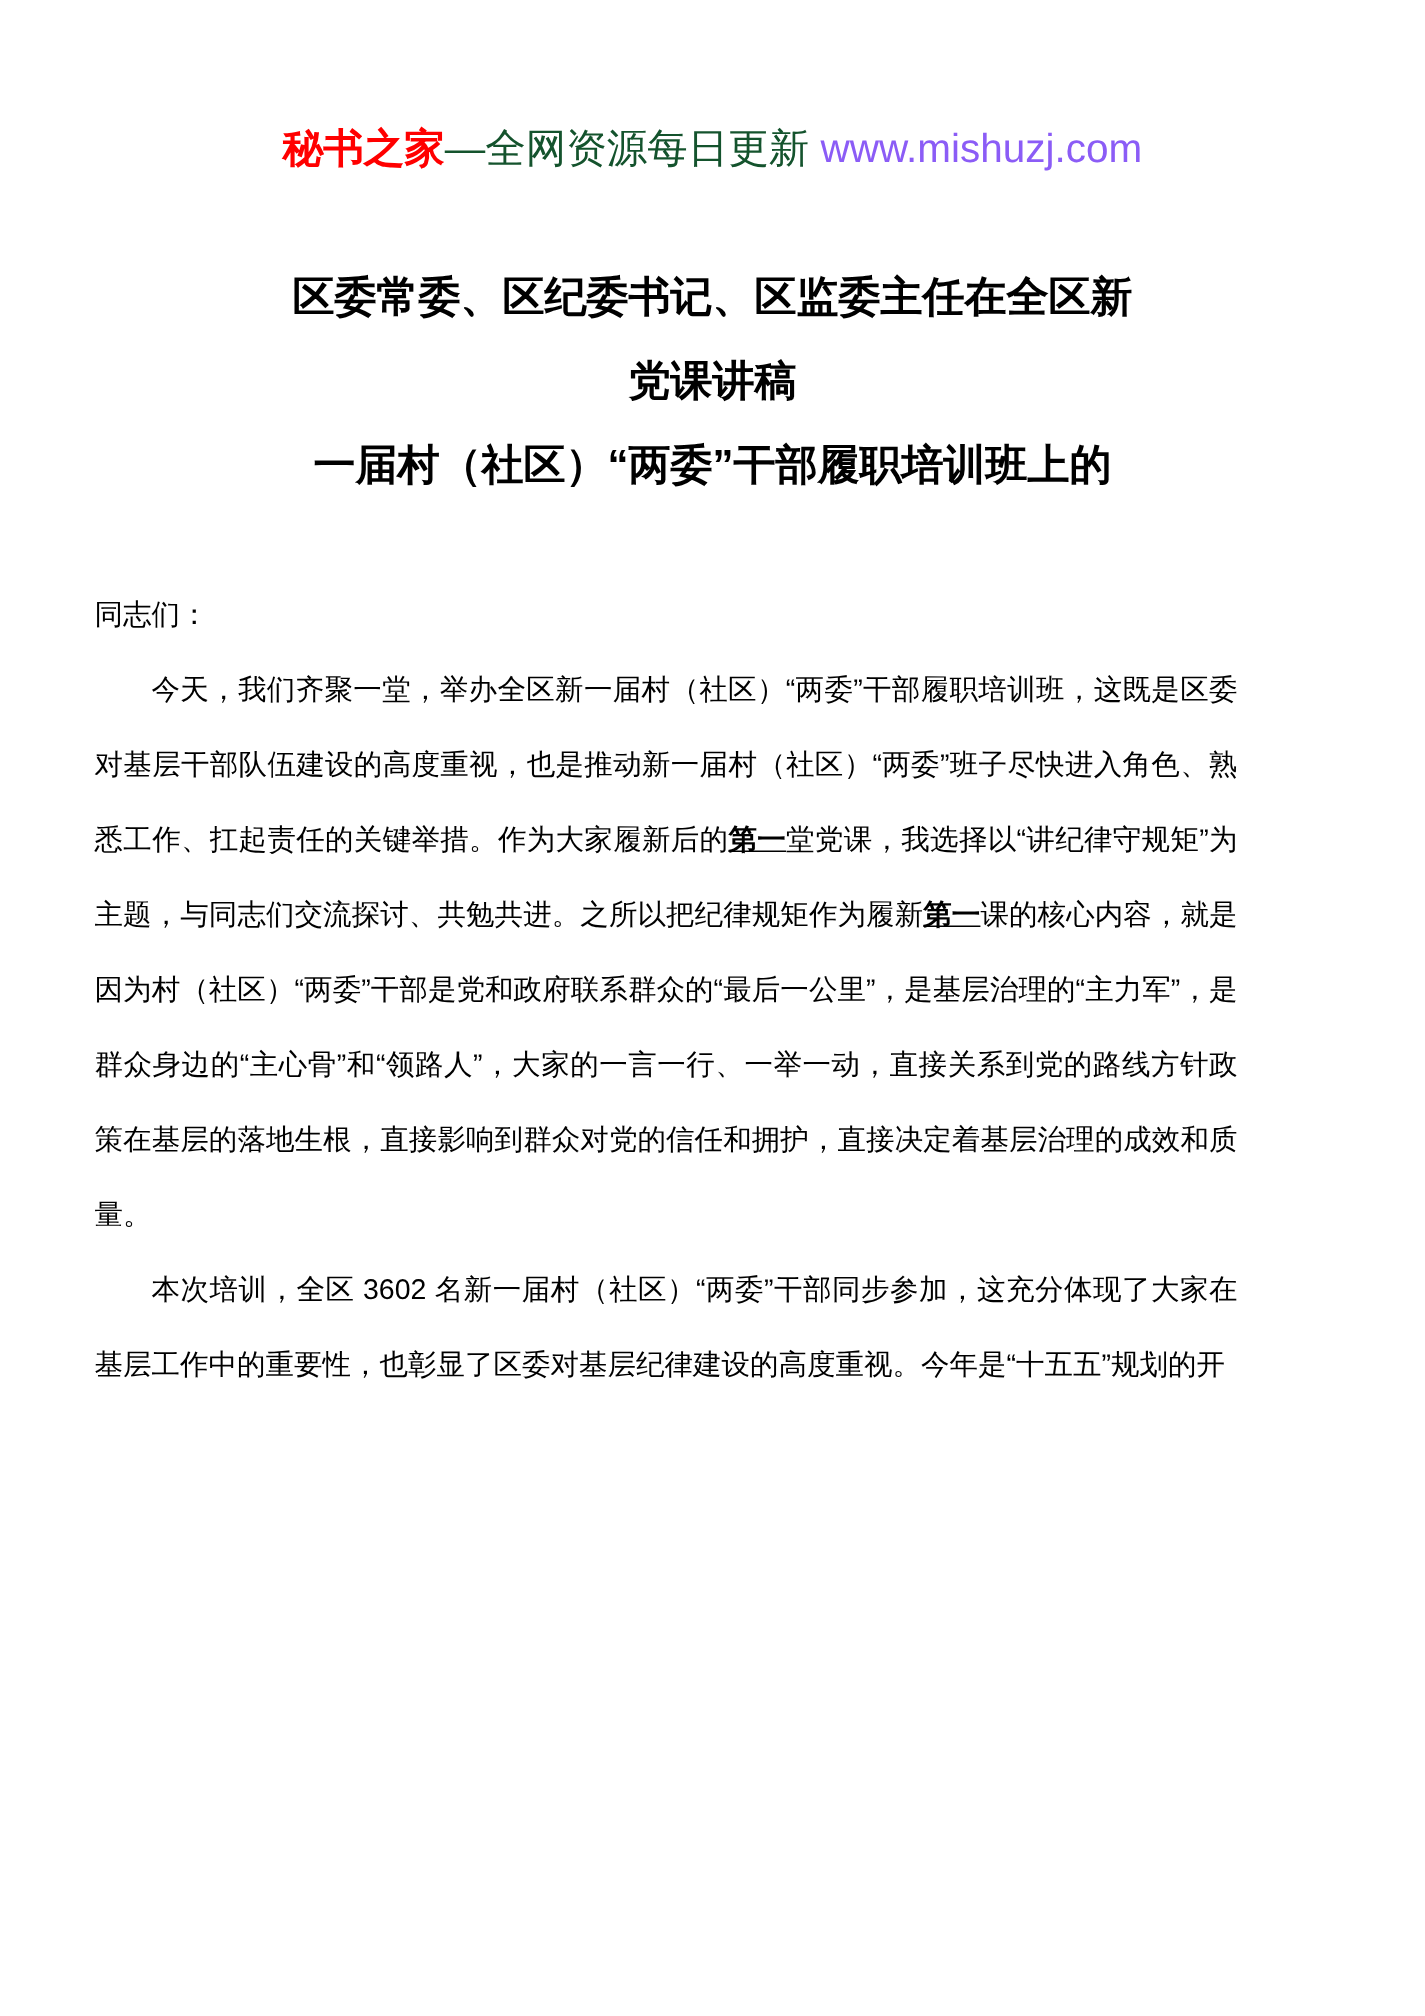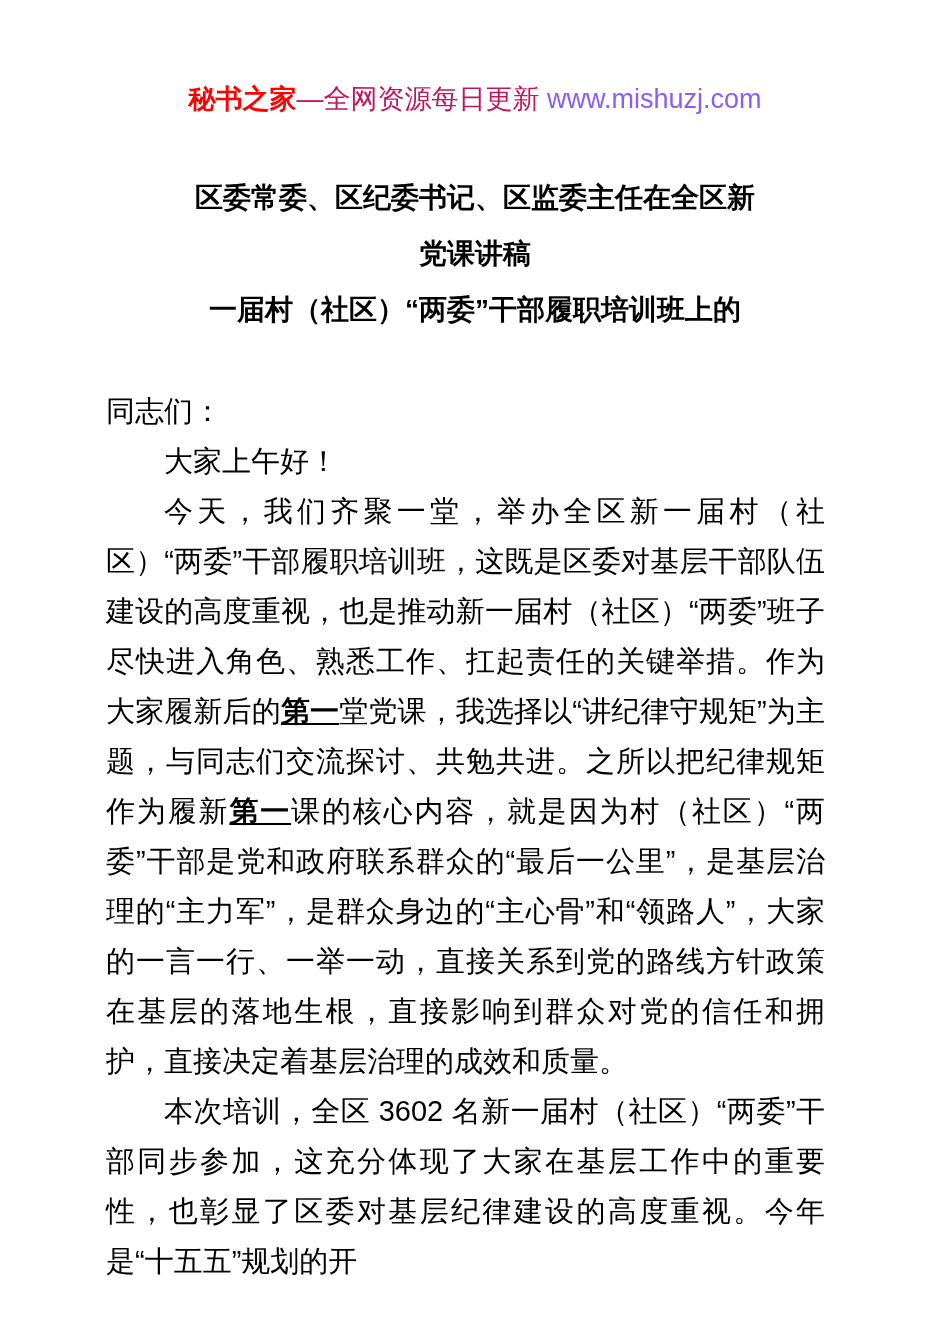--- a/index.html
+++ b/index.html
@@ -22,44 +22,43 @@
   .brand { font-weight: bold; }
   .url { cursor: pointer; }
   .doc-title {
     margin: 50px 122px 0 122px;
     font-size: 28px;
     line-height: 56px;
     font-weight: bold;
     text-align: center;
   }
   .doc-body {
-    margin: 48px 125px 0 106px;
-    font-size: 29px;
+    margin: 48px 125px 0 63px;
+    font-size: 19px;
     line-height: 50px;
     text-align: justify;
     text-justify: inter-ideograph;
   }
   .doc-body p { margin: 0; padding: 0; }
   .doc-body p.indent { text-indent: 2em; }
   .run-bold { font-weight: bold; text-decoration: underline; }
   .run-serif { font-family: Liberation Sans, sans-serif; }
 </style>
 </head>
 <body>
 
 <div class="page">
 
-  <div class="site-header"><span class="brand" style="color: rgb(255, 0, 0); text-align: center;">秘书之家</span><span class="tagline" style="color: #be185d;">—全网资源每日更新 </span><span class="url" style="color: #8b5cf6;">www.mishuzj.com</span></div>
+  <div class="site-header"><span class="brand" style="color: rgb(255, 0, 0); text-align: center;">秘书之家</span><span class="tagline" style="color: #14532d;">—全网资源每日更新 </span><span class="url" style="color: #8b5cf6;">www.mishuzj.com</span></div>
 
   <h1 class="doc-title">
       <div>区委常委、区纪委书记、区监委主任在全区新</div>
       <div>党课讲稿</div>
       <div>一届村（社区）“两委”干部履职培训班上的</div>
     </h1>
 
   <div class="doc-body">
       <p class=""><span>同志们：</span></p>
-      <p class="indent"><span>大家上午好！</span></p>
       <p class="indent"><span>今天，我们齐聚一堂，举办全区新一届村（社区）“两委”干部履职培训班，这既是区委对基层干部队伍建设的高度重视，也是推动新一届村（社区）“两委”班子尽快进入角色、熟悉工作、扛起责任的关键举措。作为大家履新后的</span><span class="run-bold">第一</span><span>堂党课，我选择以“讲纪律守规矩”为主题，与同志们交流探讨、共勉共进。之所以把纪律规矩作为履新</span><span class="run-bold">第一</span><span>课的核心内容，就是因为村（社区）“两委”干部是党和政府联系群众的“最后一公里”，是基层治理的“主力军”，是群众身边的“主心骨”和“领路人”，大家的一言一行、一举一动，直接关系到党的路线方针政策在基层的落地生根，直接影响到群众对党的信任和拥护，直接决定着基层治理的成效和质量。</span></p>
       <p class="indent"><span>本次培训，全区</span><span class="run-serif"> 3602 </span><span>名新一届村（社区）“两委”干部同步参加，这充分体现了大家在基层工作中的重要性，也彰显了区委对基层纪律建设的高度重视。今年是“十五五”规划的开</span></p>
     </div>
 
 </div>
 
 </body></html>

